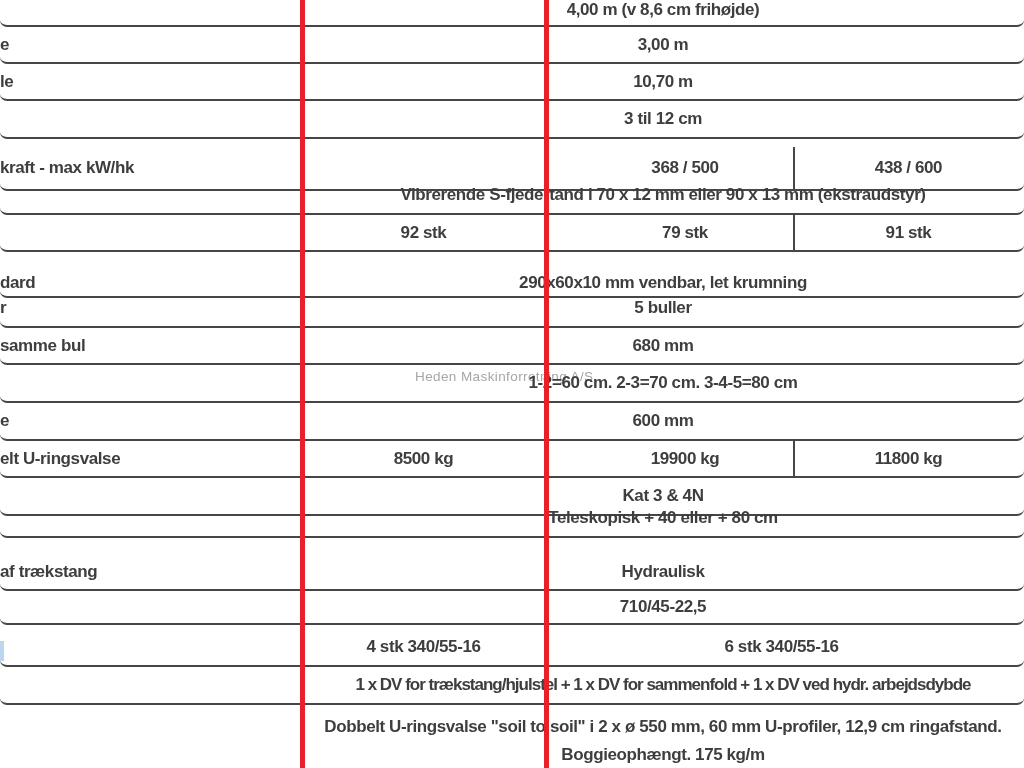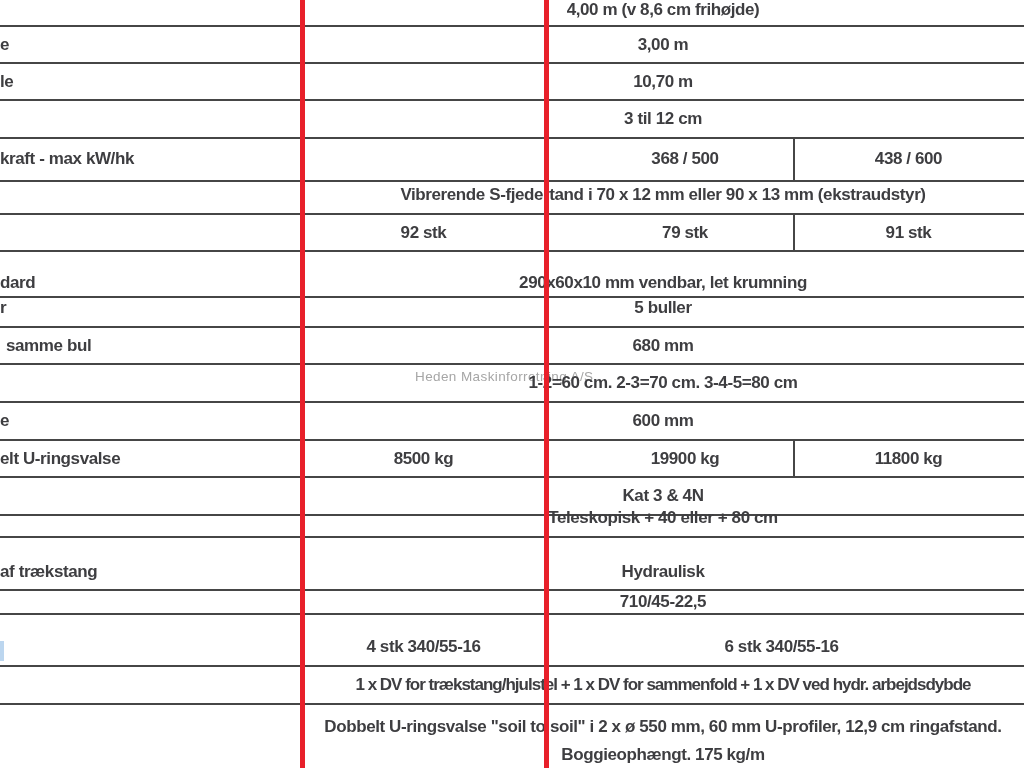--- a/index.html
+++ b/index.html
@@ -1,25 +1,25 @@
 <!DOCTYPE html>
 <html><head>
 <meta charset="utf-8">
 <style>
   html,body{margin:0;padding:0;background:#e9e9e9;}
   .screen{
     position:relative;width:1024px;height:768px;background:#ffffff;overflow:hidden;
     font-family:"Liberation Sans","DejaVu Sans",sans-serif;
     font-weight:bold;color:#3e3e41;font-size:17px;letter-spacing:-0.4px;
   }
-  .row{position:absolute;left:0;right:0;border-bottom:2px solid #464646;box-sizing:border-box;z-index:2;}
+  .row{position:absolute;left:0;right:0;border-bottom:2px solid #464646;box-sizing:border-box;z-index:2;border-radius:7px;}
   .row.noline{border-bottom:none;}
   .cell{position:absolute;top:0;bottom:0;display:flex;align-items:center;white-space:nowrap;overflow:visible;}
   .lab{left:0;width:298px;justify-content:flex-start;}
-  .lab.pad6{padding-left:6px;}
+  .lab.pad6{}
   .merged{left:302px;right:0;justify-content:center;}
   .c1{left:302px;width:243px;justify-content:center;}
   .c2{left:545px;width:248px;justify-content:center;margin-left:16px;}
   .c3{left:793px;right:0;justify-content:center;}
   .c23{left:539px;right:0;justify-content:center;}
   .vdiv{position:absolute;left:793px;top:0;bottom:0;width:2px;background:#464646;}
   .tight{letter-spacing:-1px;}
   .top-align{align-items:flex-start;}
   .bottom-wrap{align-items:flex-start;white-space:normal;}
   .bottom-wrap .wrap-inner{display:block;width:700px;text-align:center;line-height:28px;margin-top:8px;}
@@ -50,21 +50,21 @@
   <div class="row" style="top:64px;height:37px">
     <div class="cell lab">le</div>
     <div class="cell merged">10,70 m</div>
   </div>
 
   <div class="row" style="top:101px;height:38px">
     <div class="cell lab"></div>
     <div class="cell merged">3 til 12 cm</div>
   </div>
 
-  <div class="row" style="top:138px;height:44px">
+  <div class="row" style="top:147px;height:44px">
     <div class="cell lab">kraft - max kW/hk</div>
     <div class="cell c2">368 / 500</div>
     <div class="cell c3">438 / 600</div>
     <div class="vdiv"></div>
   </div>
 
   <div class="row" style="top:177px;height:38px">
     <div class="cell merged">Vibrerende S-fjedertand i 70 x 12 mm eller 90 x 13 mm (ekstraudstyr)</div>
   </div>
 
@@ -113,21 +113,21 @@
 
   <div class="row" style="top:500px;height:38px">
     <div class="cell merged">Teleskopisk + 40 eller + 80 cm</div>
   </div>
 
   <div class="row" style="top:554px;height:37px">
     <div class="cell lab">af trækstang</div>
     <div class="cell merged">Hydraulisk</div>
   </div>
 
-  <div class="row" style="top:591px;height:24px">
+  <div class="row" style="top:591px;height:34px">
     <div class="cell merged">710/45-22,5</div>
   </div>
 
   <div class="row" style="top:629px;height:38px">
     <div class="cell c1">4 stk 340/55-16</div>
     <div class="cell c23">6 stk 340/55-16</div>
   </div>
 
   <div class="row" style="top:667px;height:38px">
     <div class="cell merged tight">1 x DV for trækstang/hjulstel + 1 x DV for sammenfold + 1 x DV ved hydr. arbejdsdybde</div>

